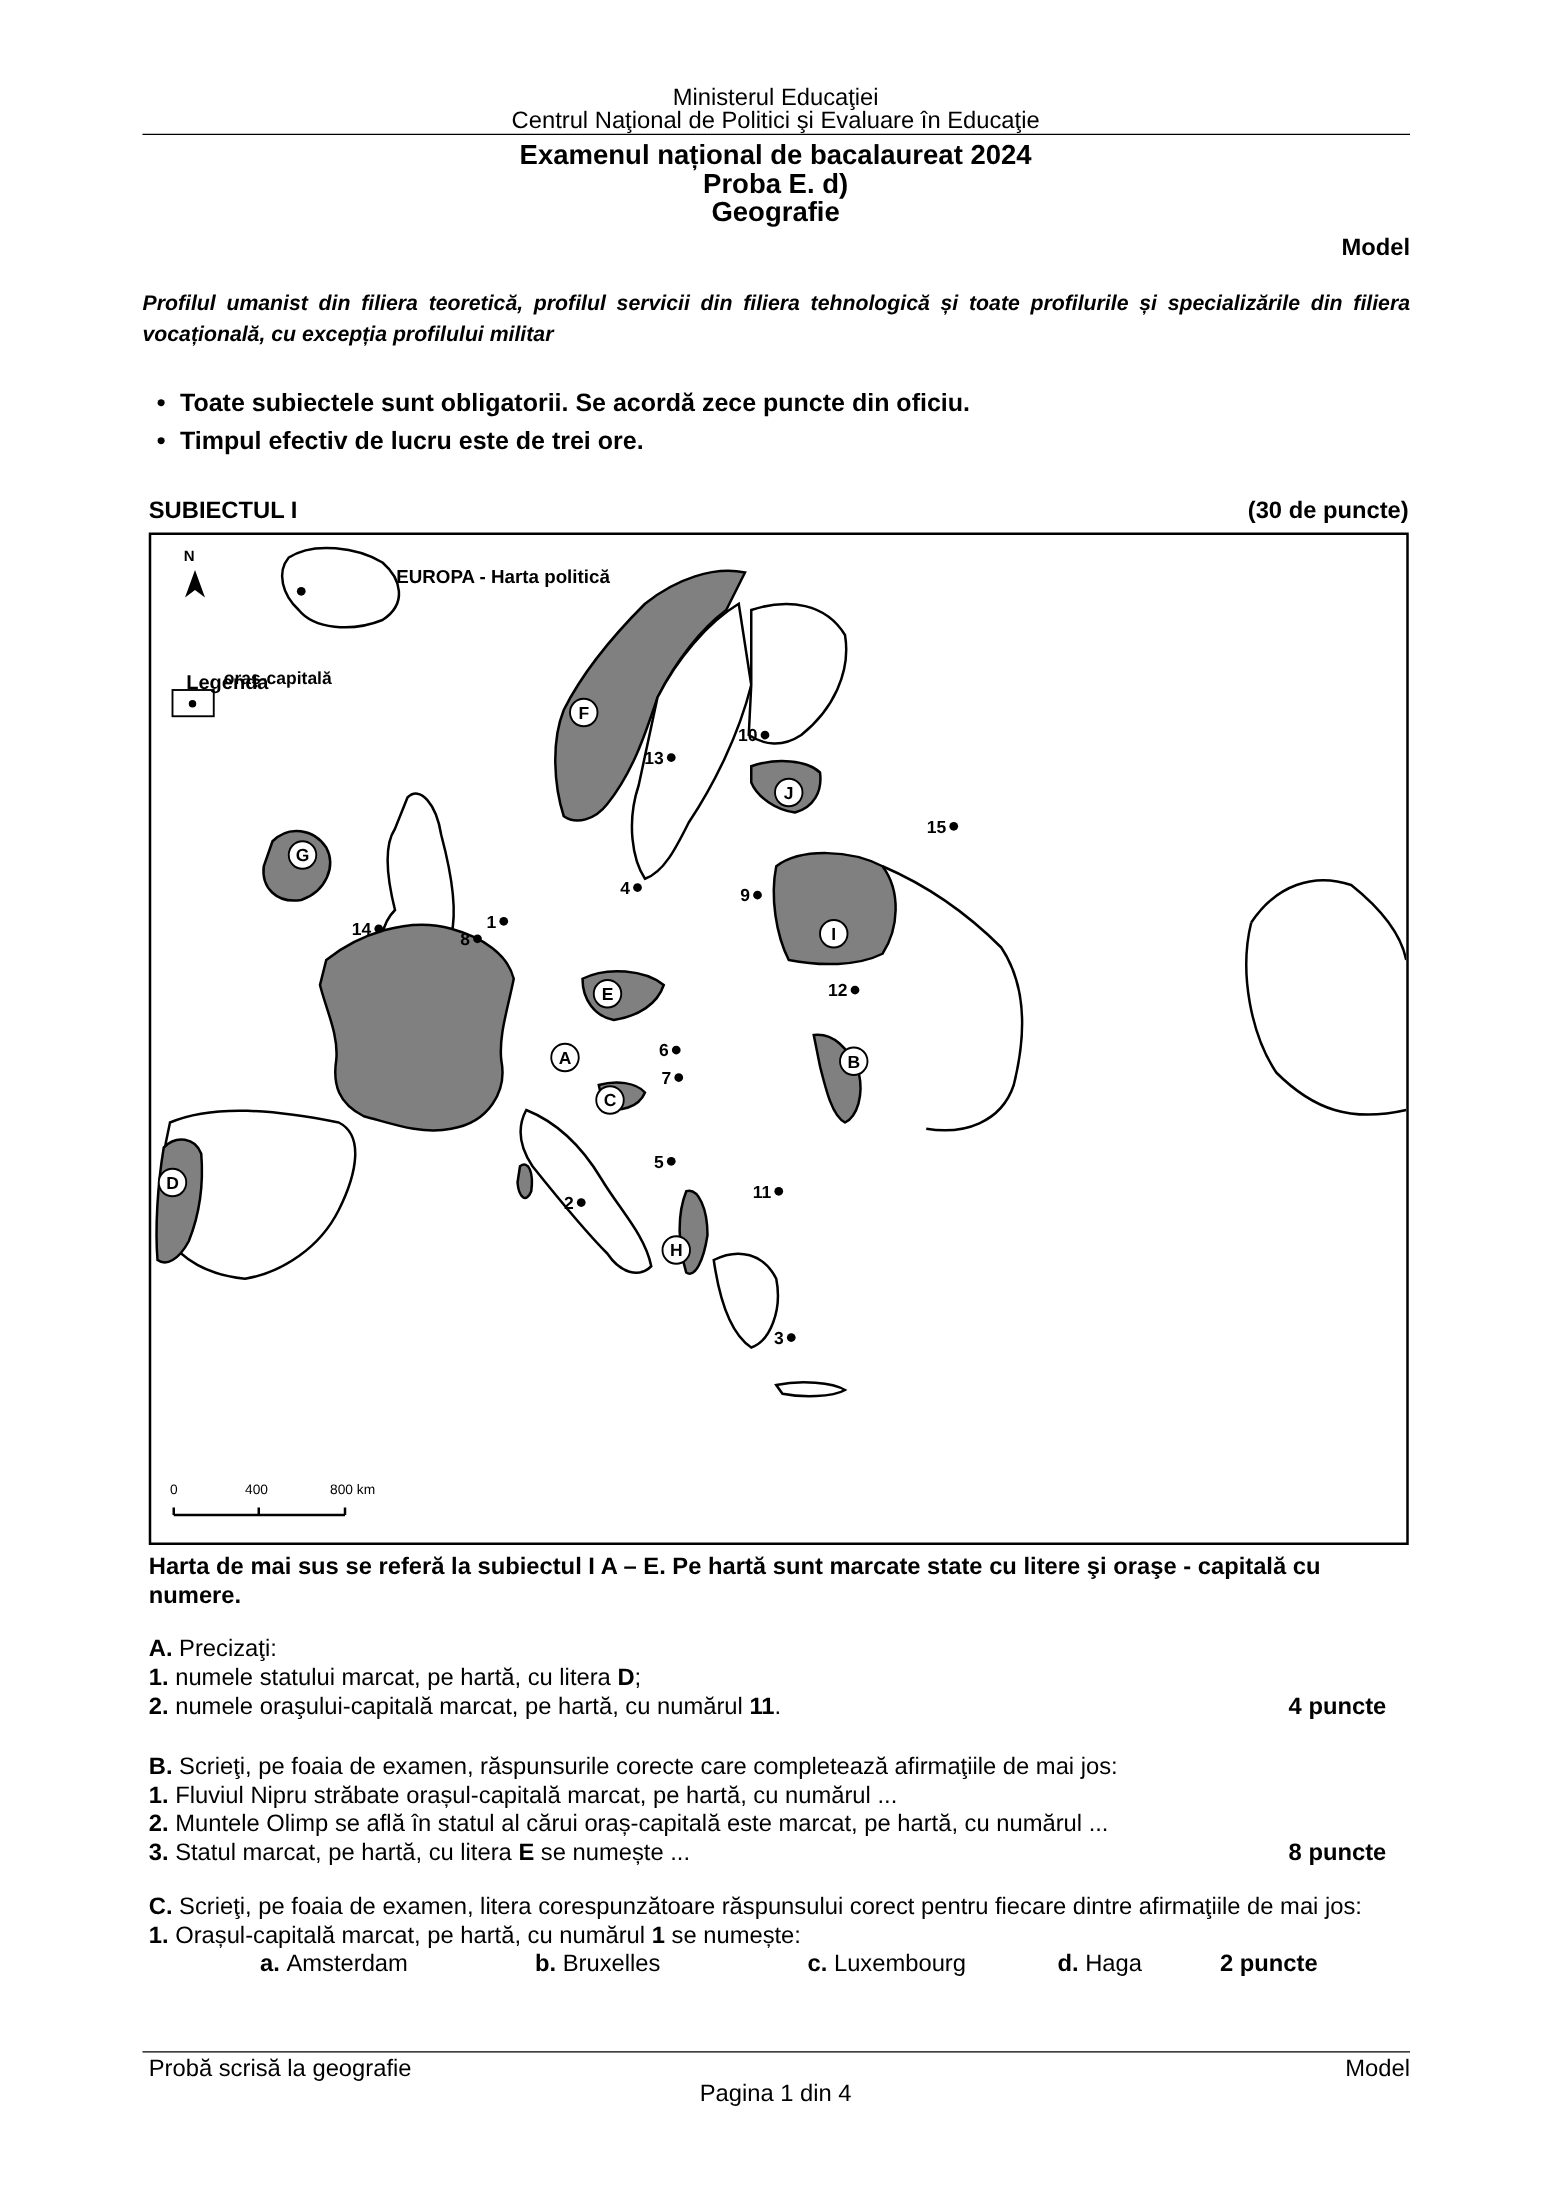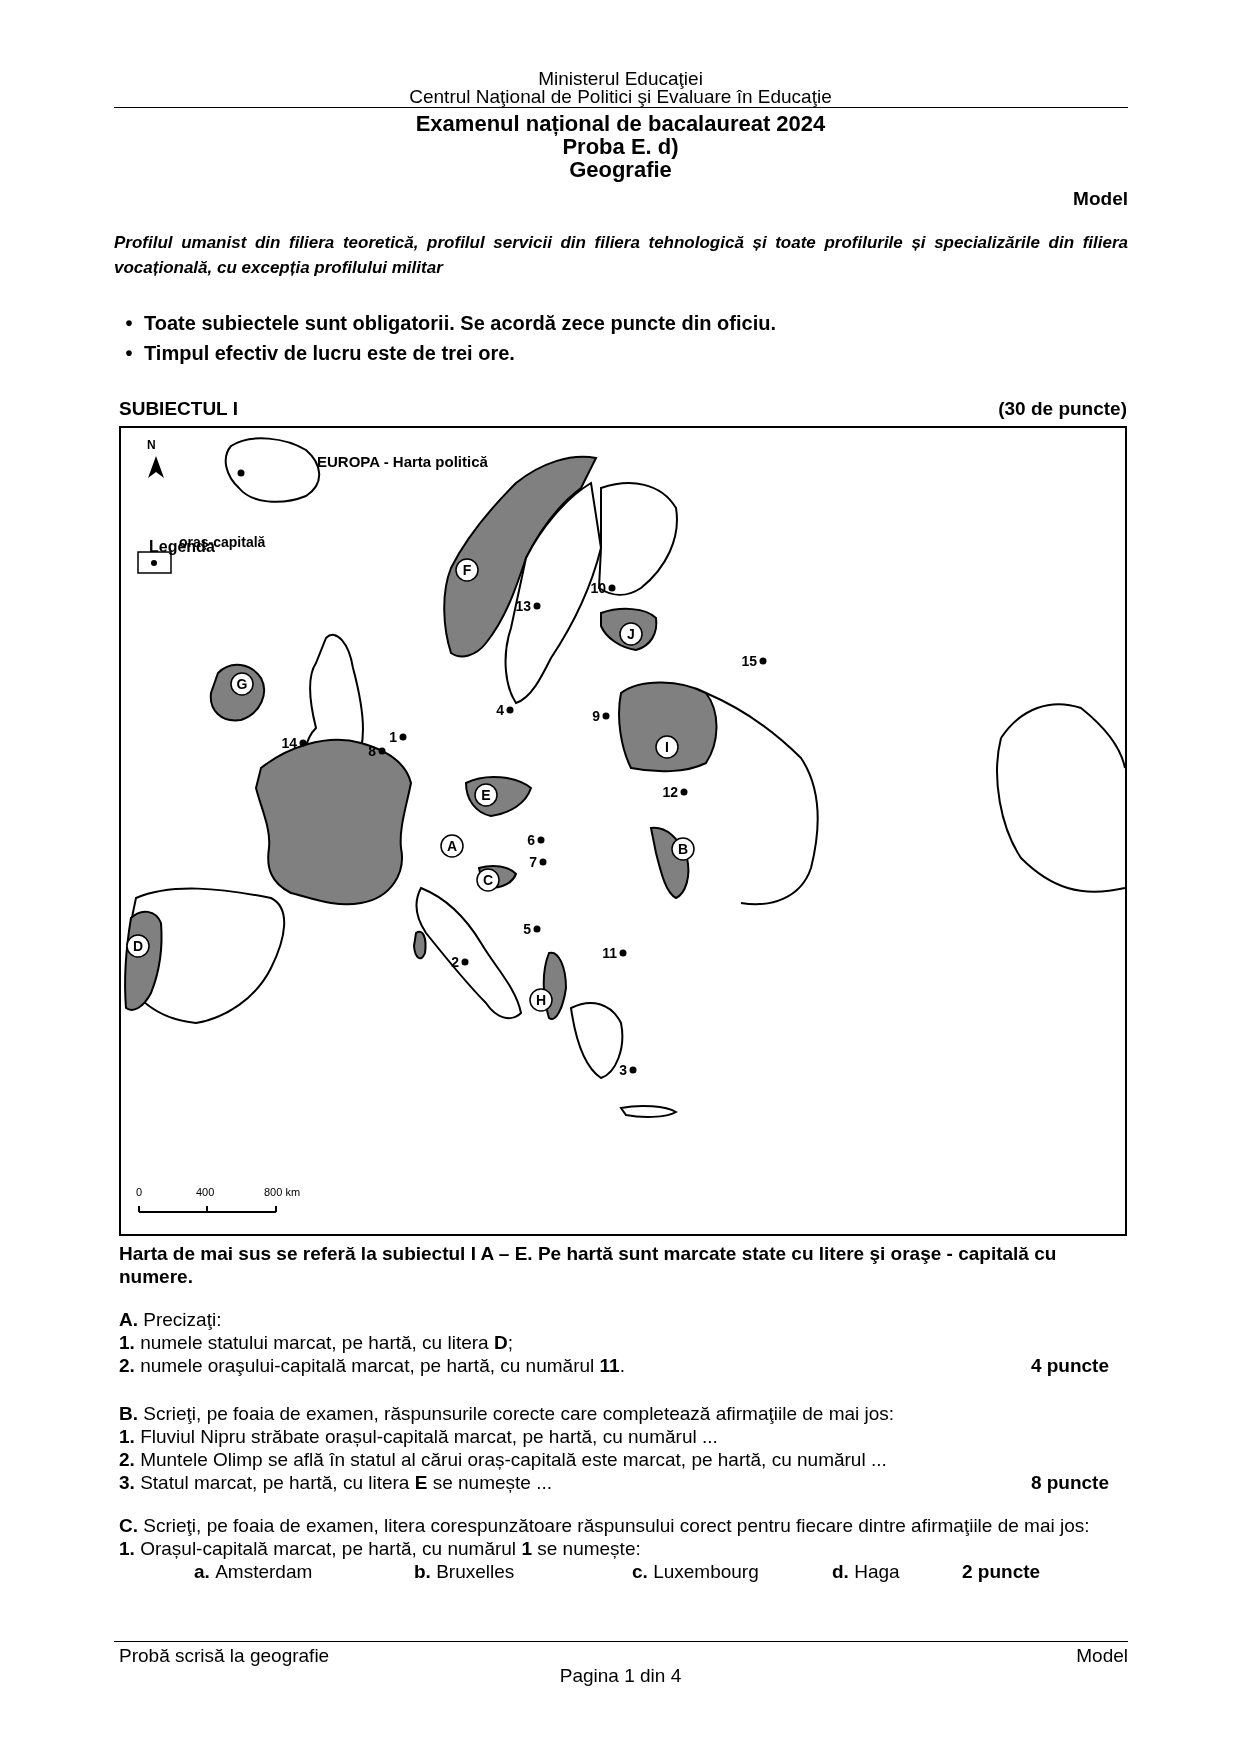--- a/index.html
+++ b/index.html
@@ -240,21 +240,21 @@
   <div class="row" style="width:990px;">
     <span><b>3.</b> <span>Statul marcat, pe hartă, cu litera </span><b>E</b><span> se numește ...</span></span>
     <b>8 puncte</b>
   </div>
 </div>
 
 <div class="abs body-text" style="top:1514px; left:119px; width:1008px;">
   <div style="text-align:justify;"><b>C.</b> <span>Scrieţi, pe foaia de examen, litera corespunzătoare răspunsului corect pentru fiecare dintre afirmaţiile de mai jos:</span></div>
   <div><b>1.</b> <span>Orașul-capitală marcat, pe hartă, cu numărul </span><b>1</b><span> se numește:</span></div>
   <div class="opts" style="padding-left:75px;">
-    <span style="width:220px;"><b>a.</b> <span>Amsterdam</span></span>
+    <span style="width:220px;margin-left:14px;"><b>a.</b> <span>Amsterdam</span></span>
     <span style="width:218px;"><b>b.</b> <span>Bruxelles</span></span>
     <span style="width:200px;"><b>c.</b> <span>Luxembourg</span></span>
     <span style="width:130px;"><b>d.</b> <span>Haga</span></span>
     <b>2 puncte</b>
   </div>
 </div>
 
 <div class="header-line" style="top:1641px;"></div>
 <div class="abs small" style="top:1645px; left:119px;">Probă scrisă la geografie</div>
 <div class="abs small" style="top:1645px; right:113px;">Model</div>

